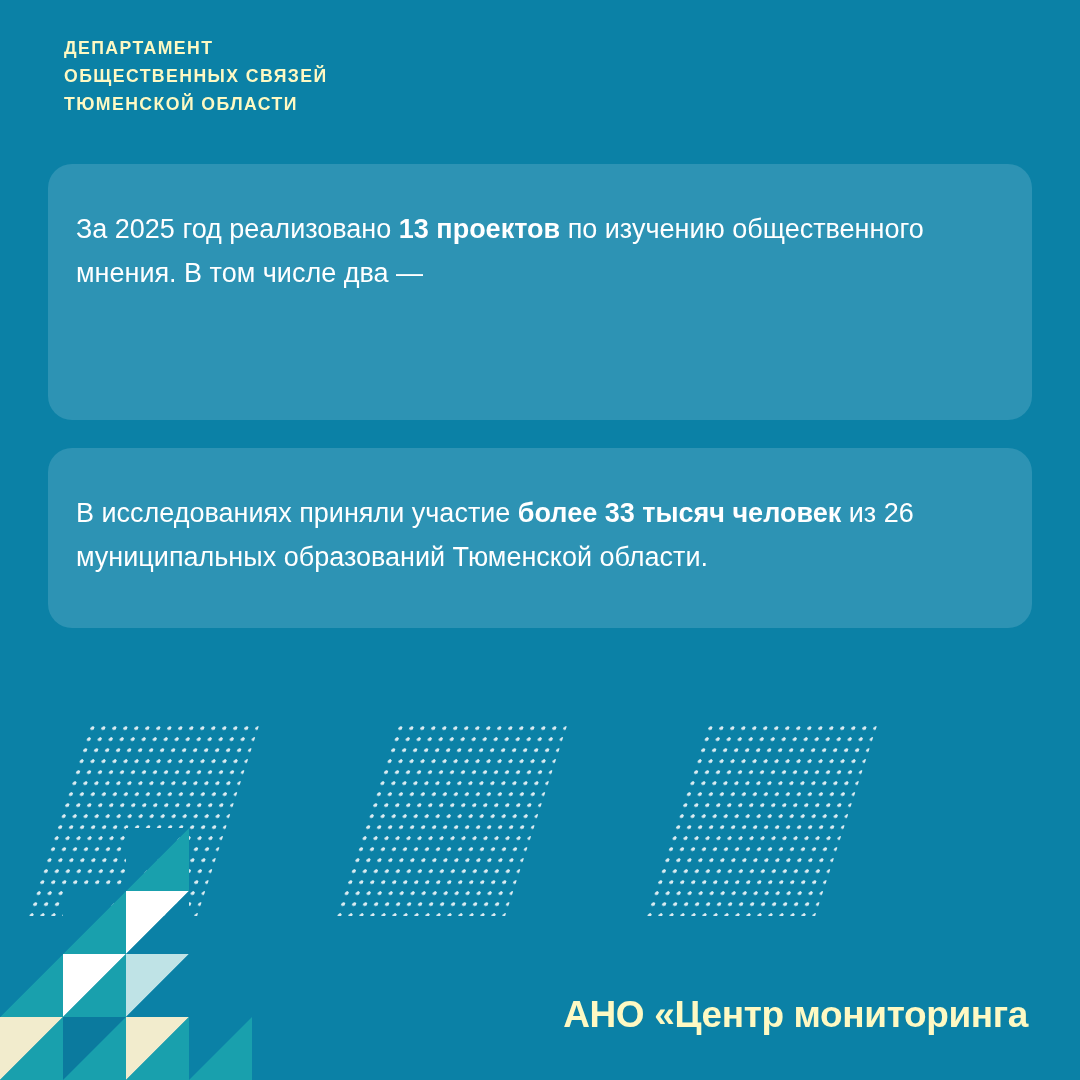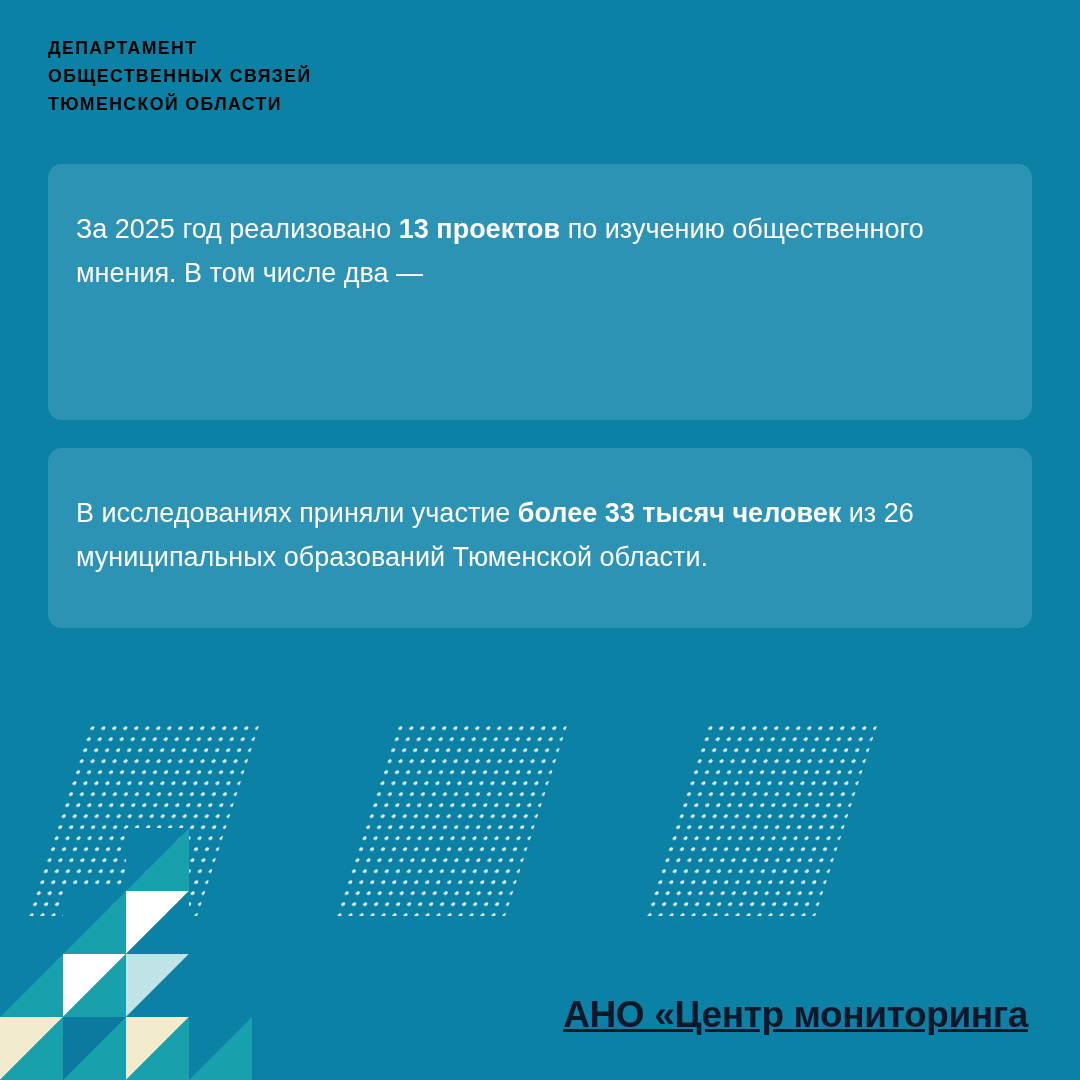--- a/index.html
+++ b/index.html
@@ -11,43 +11,43 @@
     height: 1080px;
     background: #0b81a6;
     font-family: "Liberation Sans", sans-serif;
     overflow: hidden;
     position: relative;
   }
 
   
   .header {
     position: absolute;
-    left: 48px;
+    left: 64px;
     top: 34px;
-    color: #000000;
+    color: #fef9c3;
   }
   .header-line {
     font-size: 19px;
     font-weight: bold;
     letter-spacing: 0.08em;
     line-height: 1.47;
     text-transform: uppercase;
     white-space: nowrap;
     font-stretch: condensed;
     transform: scaleX(0.93);
     transform-origin: left center;
   }
 
   
   .card {
     position: absolute;
     left: 48px;
     width: 984px;
     background: #2d93b4;
-    border-radius: 14px;
+    border-radius: 24px;
     box-sizing: border-box;
     padding: 44px 40px 40px 28px;
     color: #ffffff;
   }
   #card-1 { top: 164px; height: 256px; }
   #card-2 { top: 448px; height: 180px; }
 
   .card-text {
     font-size: 27px;
     line-height: 1.62;
@@ -87,26 +87,25 @@
     width: 252px;
     height: 252px;
   }
 
   
   .footer-brand {
     position: absolute;
     right: 52px;
     bottom: 42px;
     text-align: right;
-    color: #0f172a;
+    color: #fef9c3;
     font-size: 37px;
     font-weight: bold;
     line-height: 1.25;
     letter-spacing: -0.01em;
-    text-decoration: underline;
   }
   .footer-brand div { white-space: nowrap; }
 </style>
 </head>
 <body>
 
 <div class="header">
   <div class="header-line">ДЕПАРТАМЕНТ</div>
   <div class="header-line">ОБЩЕСТВЕННЫХ СВЯЗЕЙ</div>
   <div class="header-line">ТЮМЕНСКОЙ ОБЛАСТИ</div>

